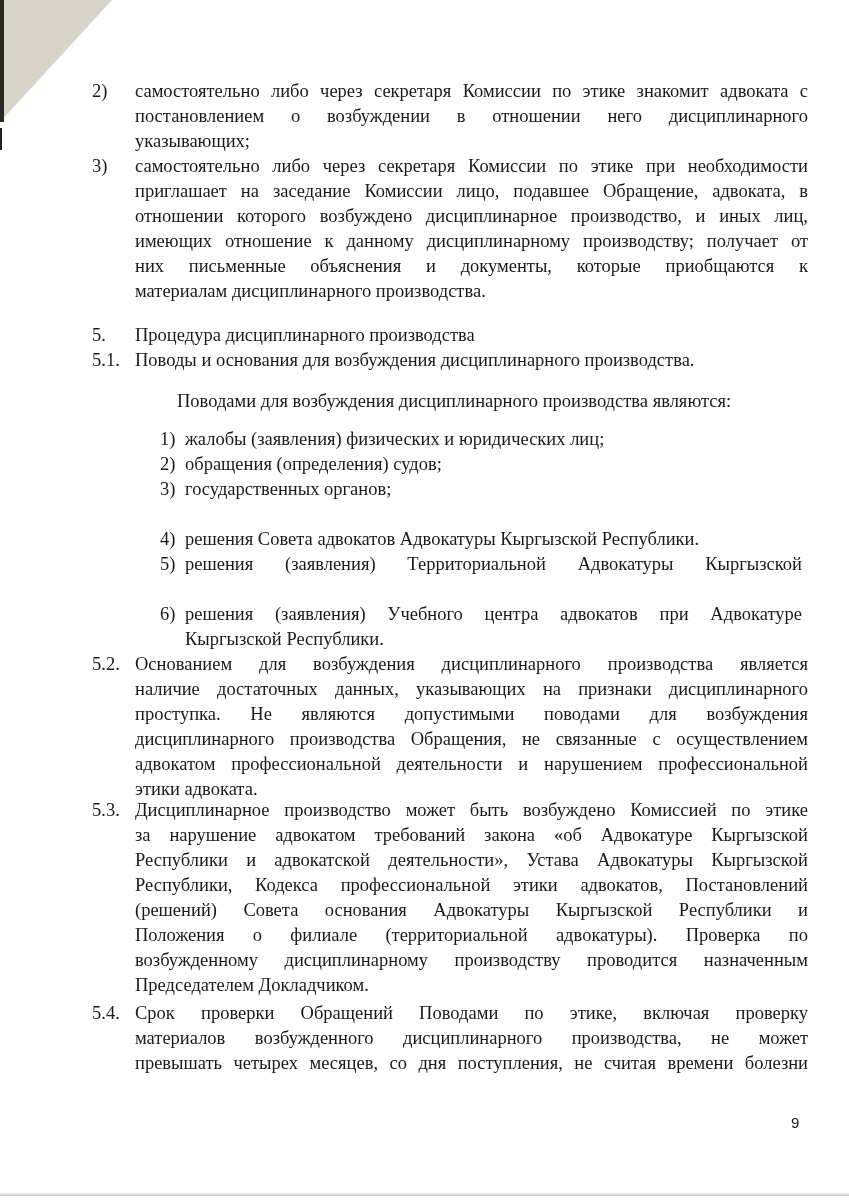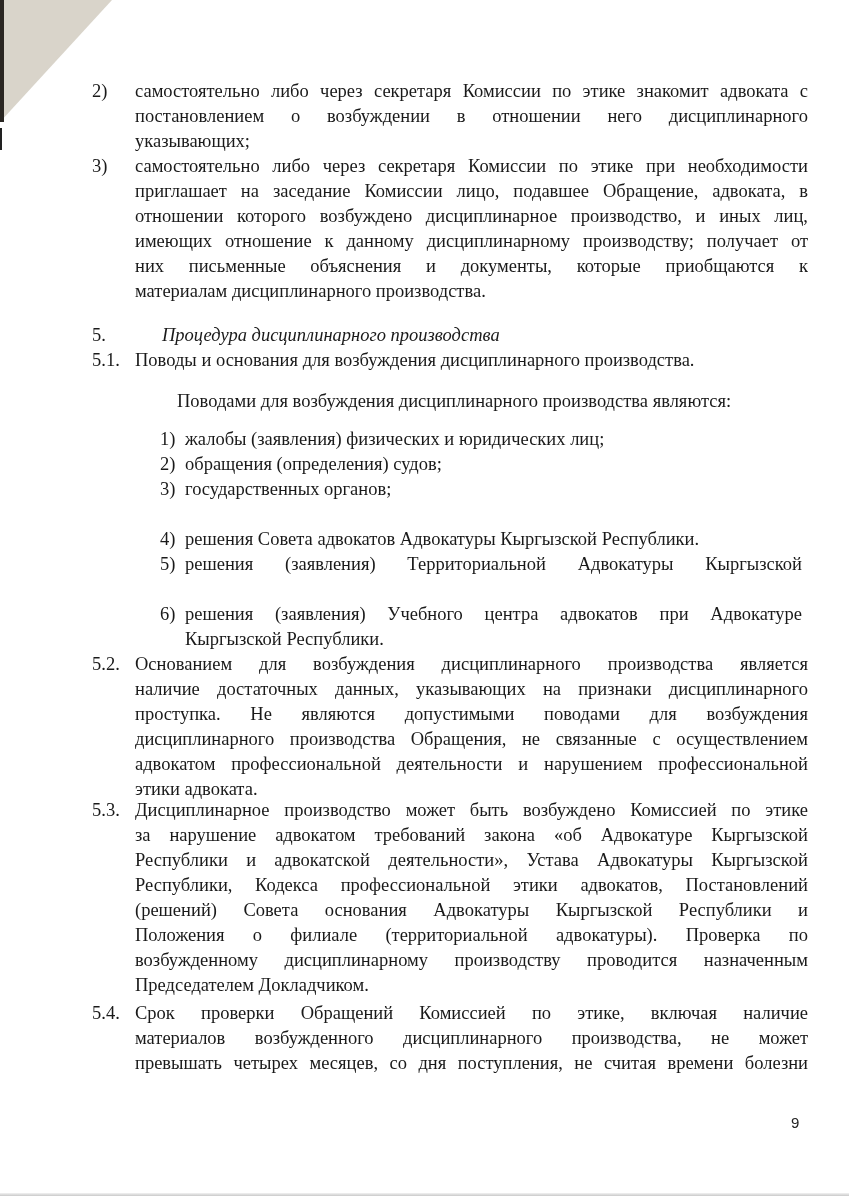--- a/index.html
+++ b/index.html
@@ -59,21 +59,21 @@
   <div class="para" style="left:135px;top:154px;width:673px;">
     <span class="ln">самостоятельно либо через секретаря Комиссии по этике при необходимости</span>
     <span class="ln">приглашает на заседание Комиссии лицо, подавшее Обращение, адвоката, в</span>
     <span class="ln">отношении которого возбуждено дисциплинарное производство, и иных лиц,</span>
     <span class="ln">имеющих отношение к данному дисциплинарному производству; получает от</span>
     <span class="ln">них письменные объяснения и документы, которые приобщаются к</span>
     <span class="ln last">материалам дисциплинарного производства.</span>
   </div>
 
   <span class="num" style="left:92px;top:323px;">5.</span>
-  <span class="num" style="left:162px;top:323px;font-style:italic;">Процедура дисциплинарного производства</span>
+  <span class="num" style="left:135px;top:323px;">Процедура дисциплинарного производства</span>
 
   <span class="num" style="left:92px;top:348px;">5.1.</span>
   <span class="num" style="left:135px;top:348px;">Поводы и основания для возбуждения дисциплинарного производства.</span>
   <span class="num" style="left:144px;top:389px;margin-left:33px;">Поводами для возбуждения дисциплинарного производства являются:</span>
 
   <span class="num" style="left:160px;top:427px;">1)</span>
   <div class="para" style="left:185px;top:427px;width:623px;">
     <span class="ln last">жалобы (заявления) физических и юридических лиц;</span>
   </div>
 
@@ -120,21 +120,21 @@
     <span class="ln">Республики и адвокатской деятельности», Устава Адвокатуры Кыргызской</span>
     <span class="ln">Республики, Кодекса профессиональной этики адвокатов, Постановлений</span>
     <span class="ln">(решений) Совета основания Адвокатуры Кыргызской Республики и</span>
     <span class="ln">Положения о филиале (территориальной адвокатуры). Проверка по</span>
     <span class="ln">возбужденному дисциплинарному производству проводится назначенным</span>
     <span class="ln last">Председателем Докладчиком.</span>
   </div>
 
   <span class="num" style="left:92px;top:1001px;">5.4.</span>
   <div class="para" style="left:135px;top:1001px;width:673px;">
-    <span class="ln">Срок проверки Обращений Комиссией по этике, включая наличие</span>
+    <span class="ln">Срок проверки Обращений Поводами по этике, включая проверку</span>
     <span class="ln">материалов возбужденного дисциплинарного производства, не может</span>
     <span class="ln">превышать четырех месяцев, со дня поступления, не считая времени болезни</span>
   </div>
 
   <span class="page-number">9</span>
 </div>
 
 <div class="bottom-line"></div>
 
 </body></html>

